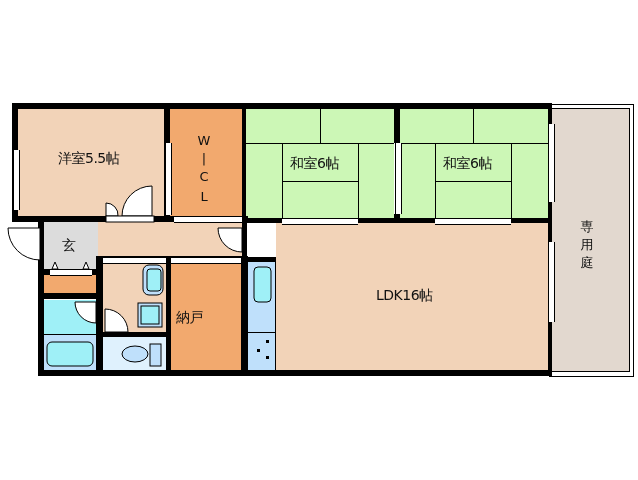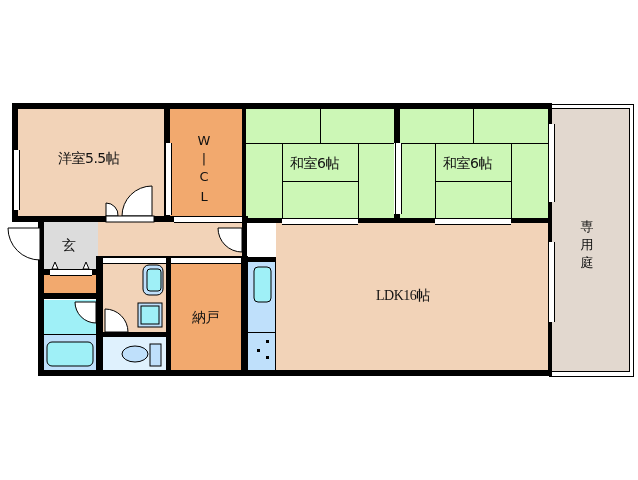--- a/index.html
+++ b/index.html
@@ -161,21 +161,21 @@
   <div style="line-height:16px;">|</div>
   <div>C</div>
   <div>L</div>
 </div>
 
 <div class="label" style="left:290px; top:155px;">和室6帖</div>
 <div class="label" style="left:443px; top:155px;">和室6帖</div>
 
 <div class="label" style="left:62px; top:237px;">玄</div>
 
-<div class="label" style="left:192px; top:309px;">納戸</div>
+<div class="label" style="left:176px; top:309px;">納戸</div>
 
-<div class="label" style="left:376px; top:287px;font-family:Liberation Serif, serif;">LDK16帖</div>
+<div class="label" style="left:376px; top:287px;">LDK16帖</div>
 
 <div class="vlabel" style="left:577px; top:218px; width:20px; line-height:18px;">
   <div>専</div>
   <div>用</div>
   <div>庭</div>
 </div>
 
 </body></html>

